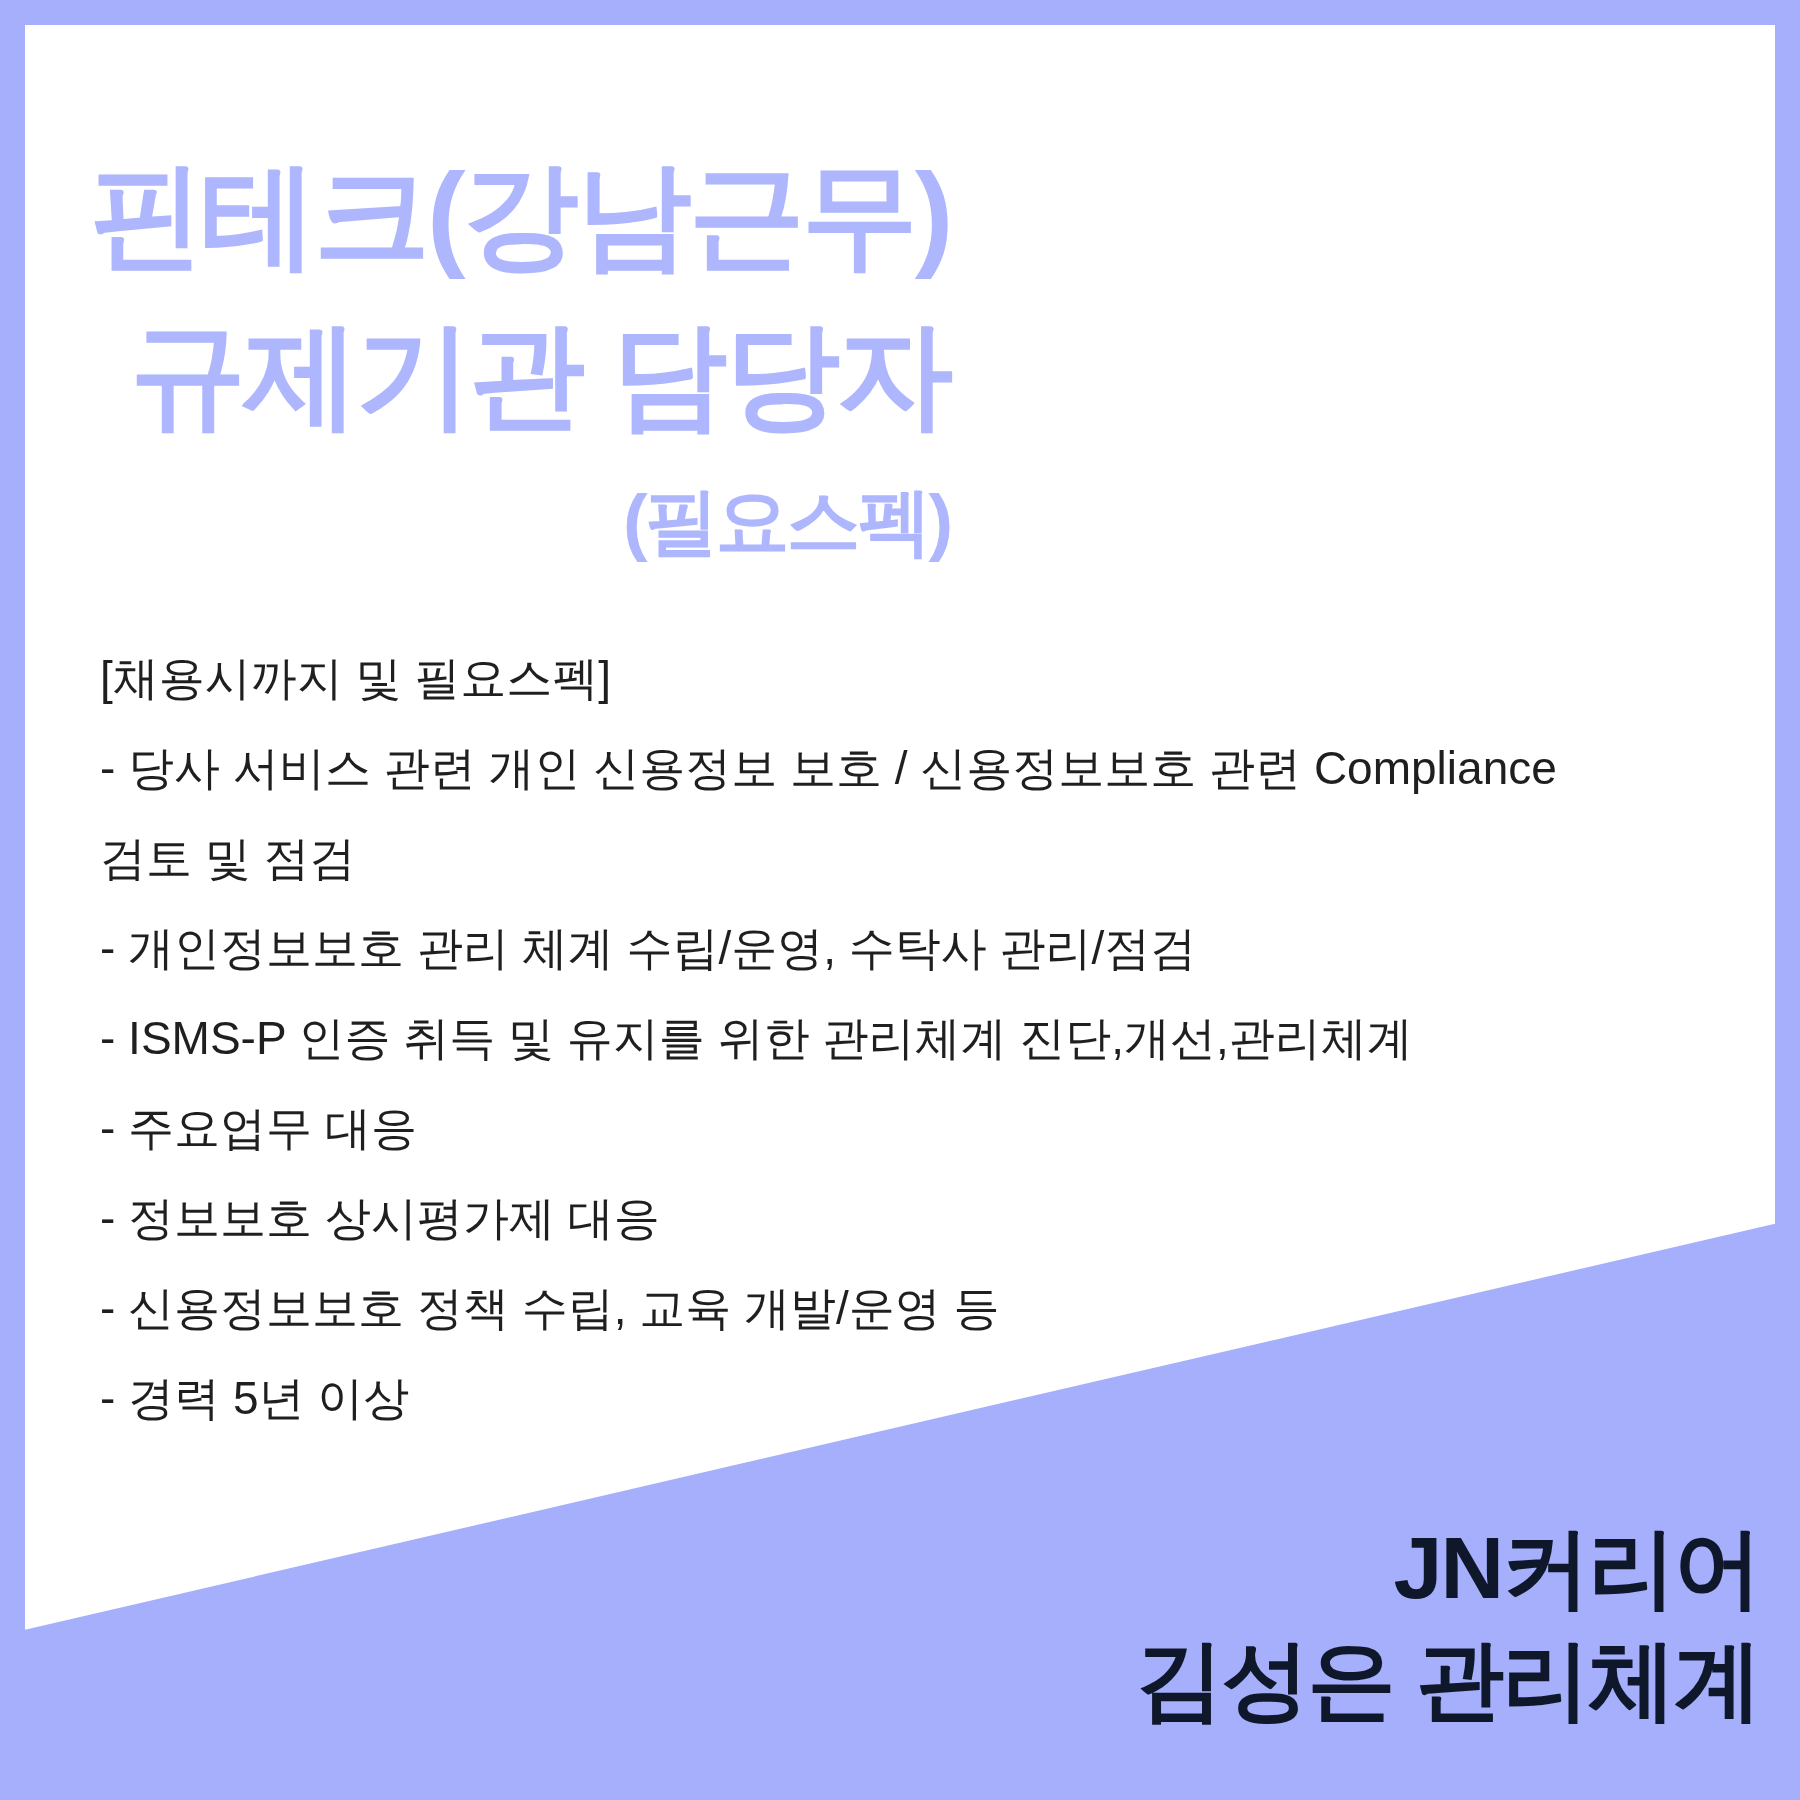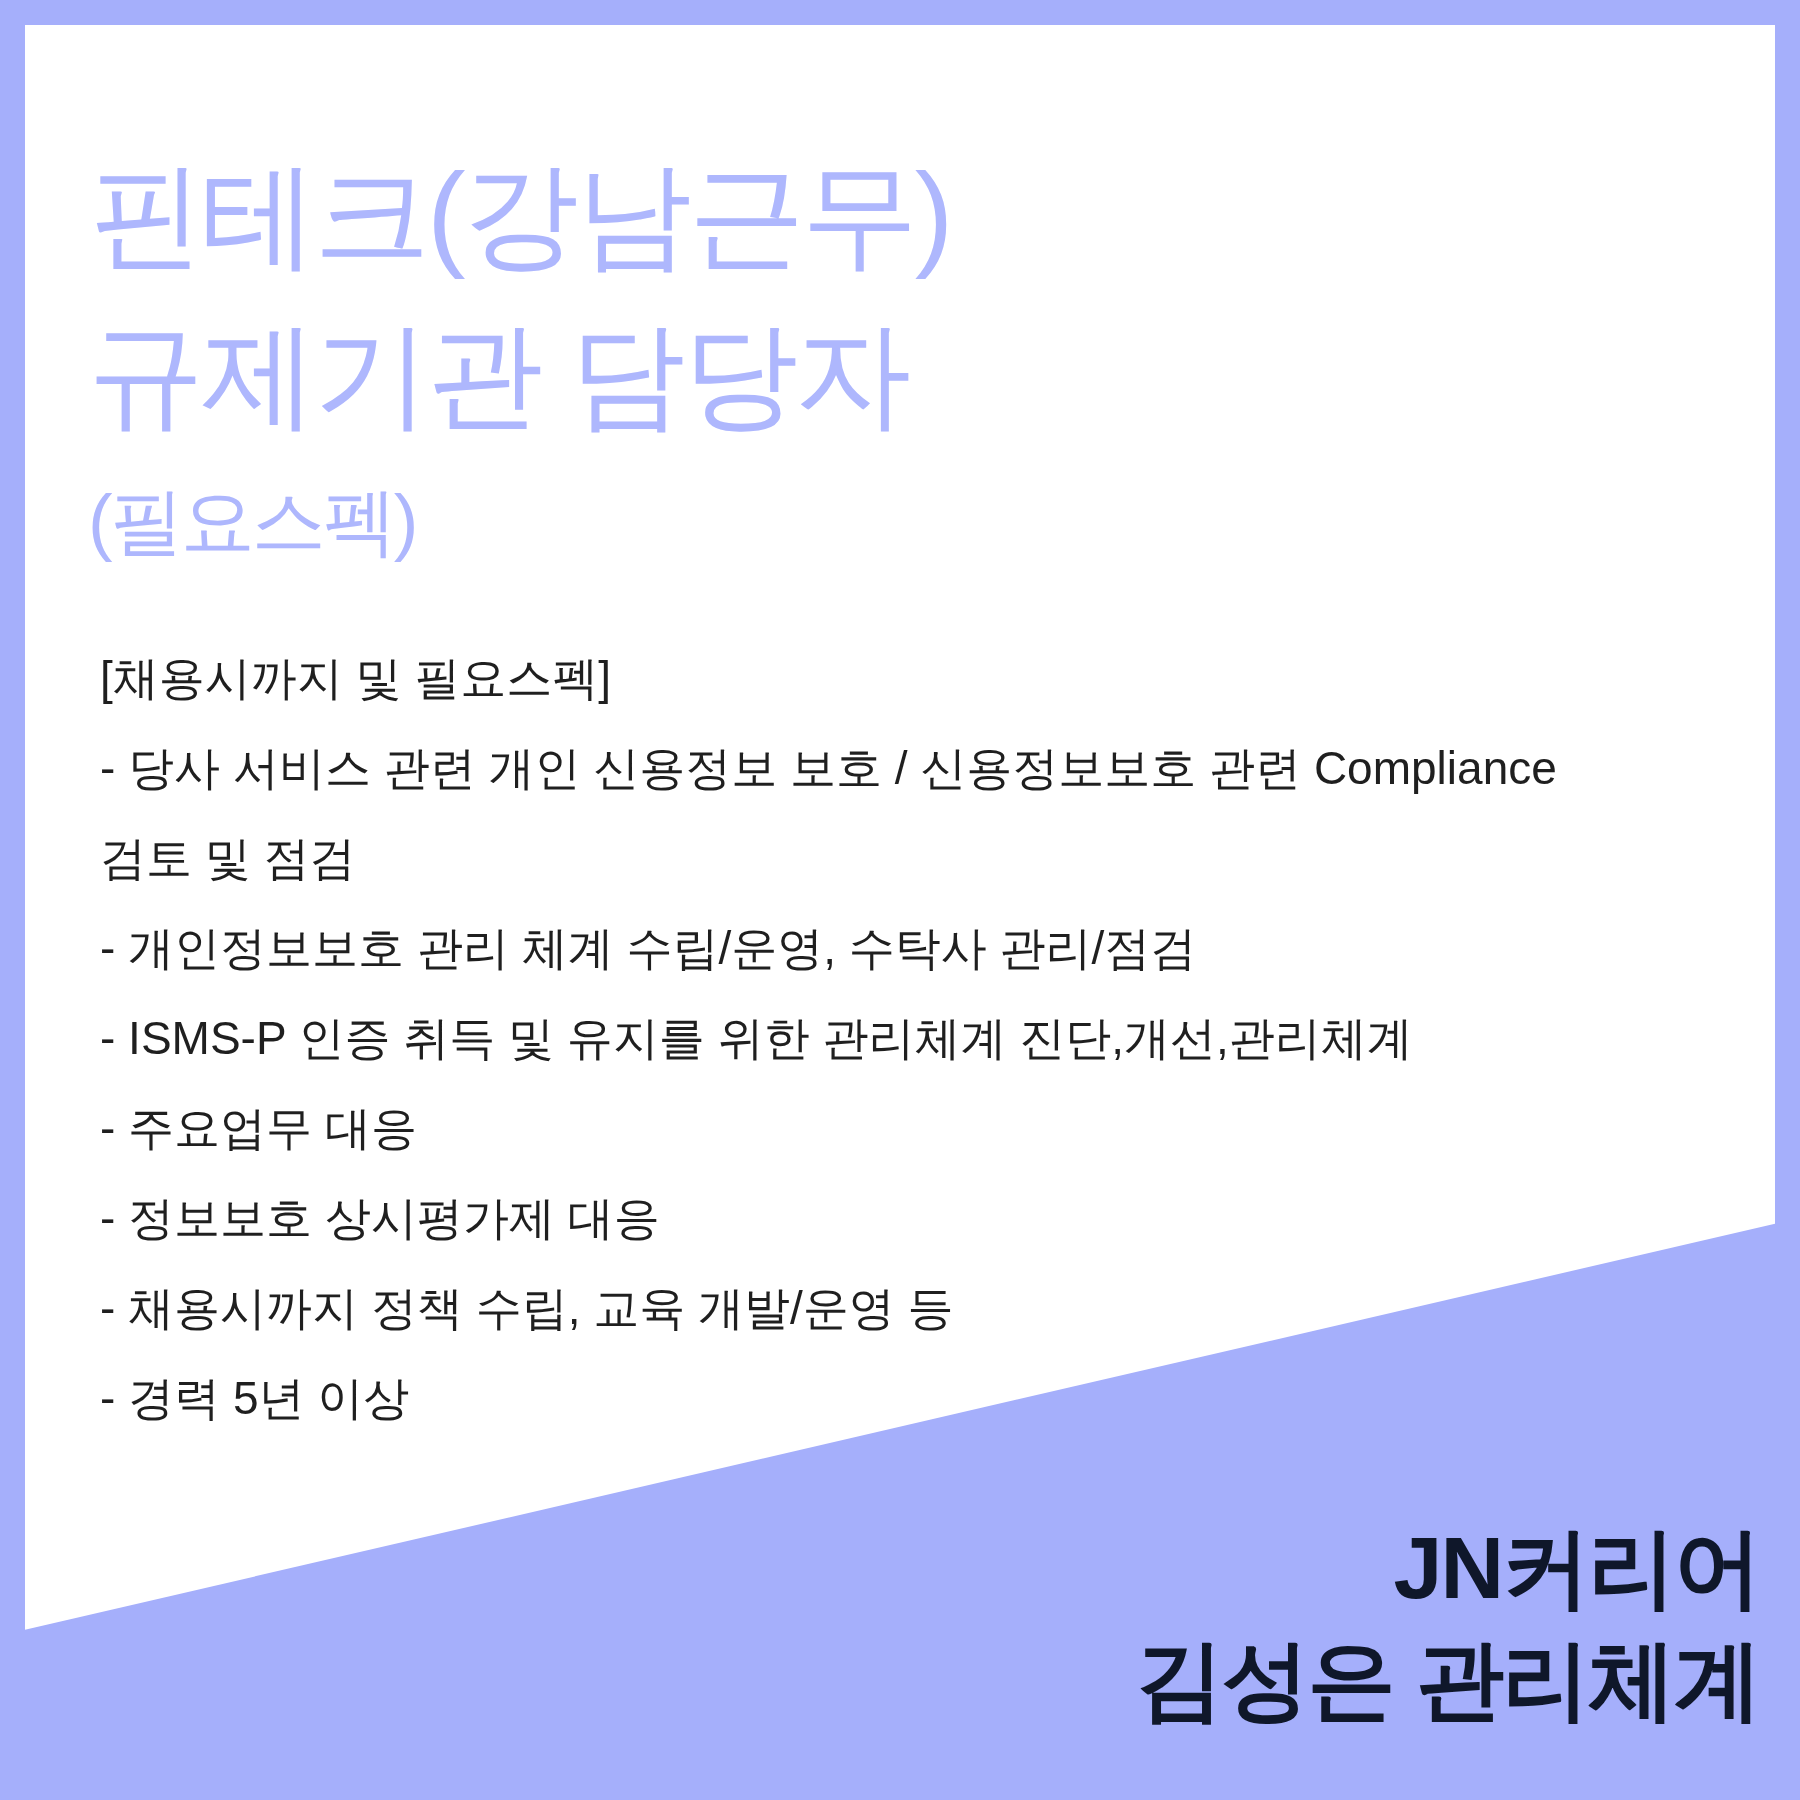--- a/index.html
+++ b/index.html
@@ -22,22 +22,23 @@
     height: 1750px;
     background: #ffffff;
     
     clip-path: polygon(0 0, 100% 0, 100% 68.5%, 0 91.7%);
   }
   .title-block {
     position: absolute;
     left: 88px;
     top: 135px;
     color: #aeb7fd;
-    font-weight: 400;
+    font-weight: 700;
     letter-spacing: -3px;
+    text-align: right;
   }
   .title-line-big {
     font-size: 116px;
     line-height: 160px;
     white-space: nowrap;
   }
   .title-line-small {
     font-size: 74px;
     line-height: 118px;
     margin-top: 8px;
@@ -83,20 +84,20 @@
 </div>
 
 <div class="body-block">
   <div class="body-line">[채용시까지 및 필요스펙]</div>
   <div class="body-line">- 당사 서비스 관련 개인 신용정보 보호 / 신용정보보호 관련 Compliance</div>
   <div class="body-line">검토 및 점검</div>
   <div class="body-line">- 개인정보보호 관리 체계 수립/운영, 수탁사 관리/점검</div>
   <div class="body-line">- ISMS-P 인증 취득 및 유지를 위한 관리체계 진단,개선,관리체계</div>
   <div class="body-line">- 주요업무 대응</div>
   <div class="body-line">- 정보보호 상시평가제 대응</div>
-  <div class="body-line">- 채용시까지 정책 수립, 교육 개발/운영 등</div>
+  <div class="body-line">- 신용정보보호 정책 수립, 교육 개발/운영 등</div>
   <div class="body-line">- 경력 5년 이상</div>
 </div>
 
 <div class="footer-block">
   <div class="footer-line">JN커리어</div>
   <div class="footer-line">김성은 관리체계</div>
 </div>
 
 </body></html>

